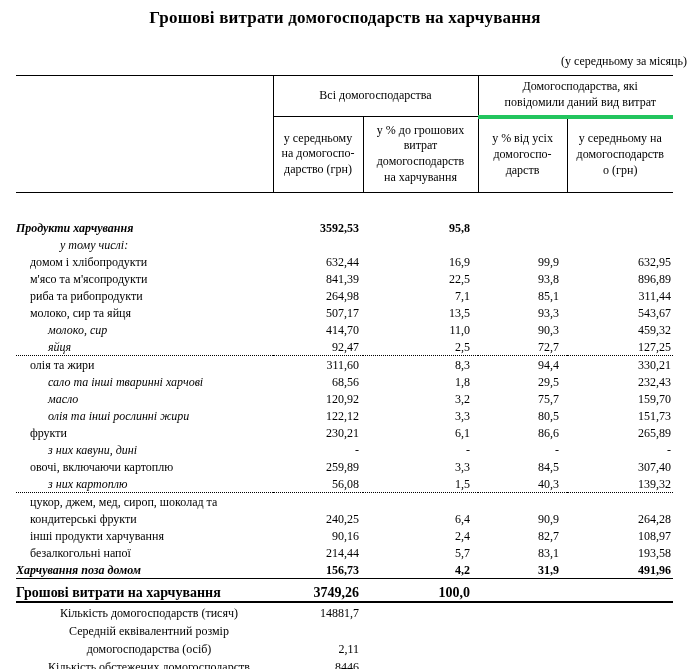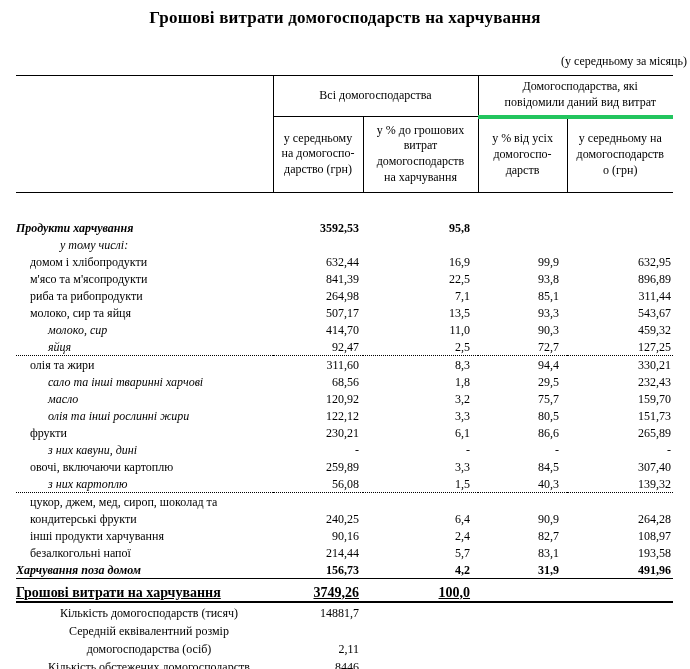--- a/index.html
+++ b/index.html
@@ -70,21 +70,20 @@
   tr.bold-italic td.lbl{font-weight:bold;font-style:italic;}
   tr.bold-italic td.num{font-weight:bold;}
   tr.italic td.lbl{font-style:italic;}
   tr.dotted td{border-bottom:1px dotted #000;}
   tr.solid td{border-bottom:1px solid #000;}
 
   tr.total-row td{
     font-weight:bold;font-size:14px;
     height:22px;
     border-bottom:2px solid #000;
-    text-decoration:underline;
   }
   tr.footer-row td{height:18px;}
   tr.footer-row td.lbl{padding-left:9px;text-align:center;}
   tr.footer-last td{border-bottom:2px solid #000;padding-bottom:3px;}
 </style>
 </head>
 <body>
 
 <div id="page">
 

